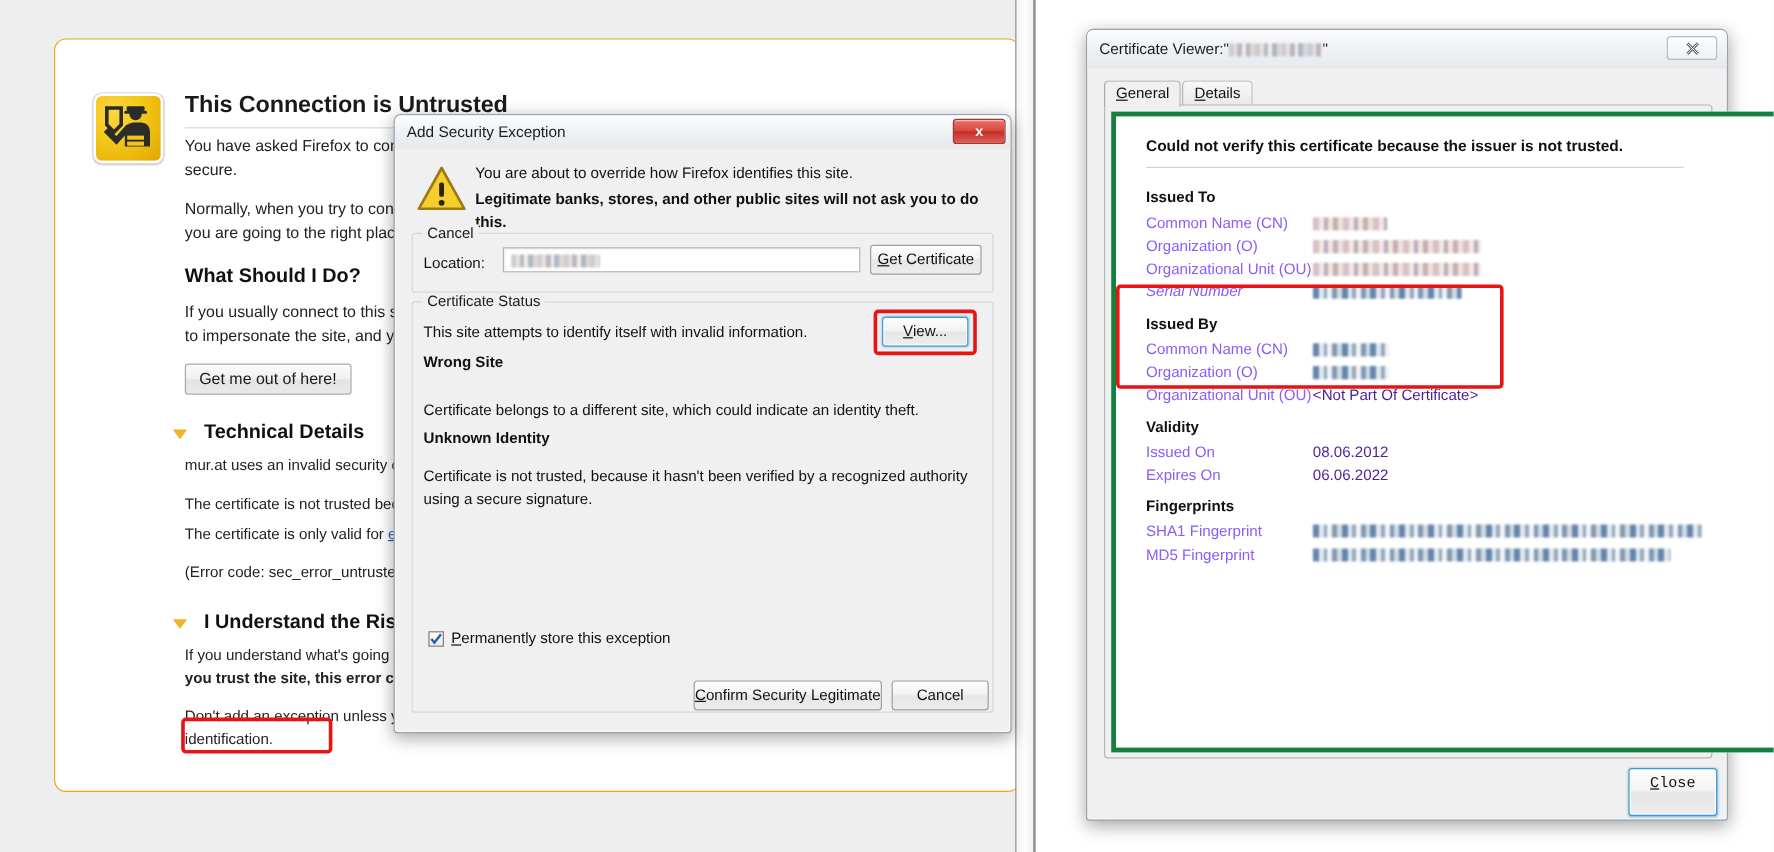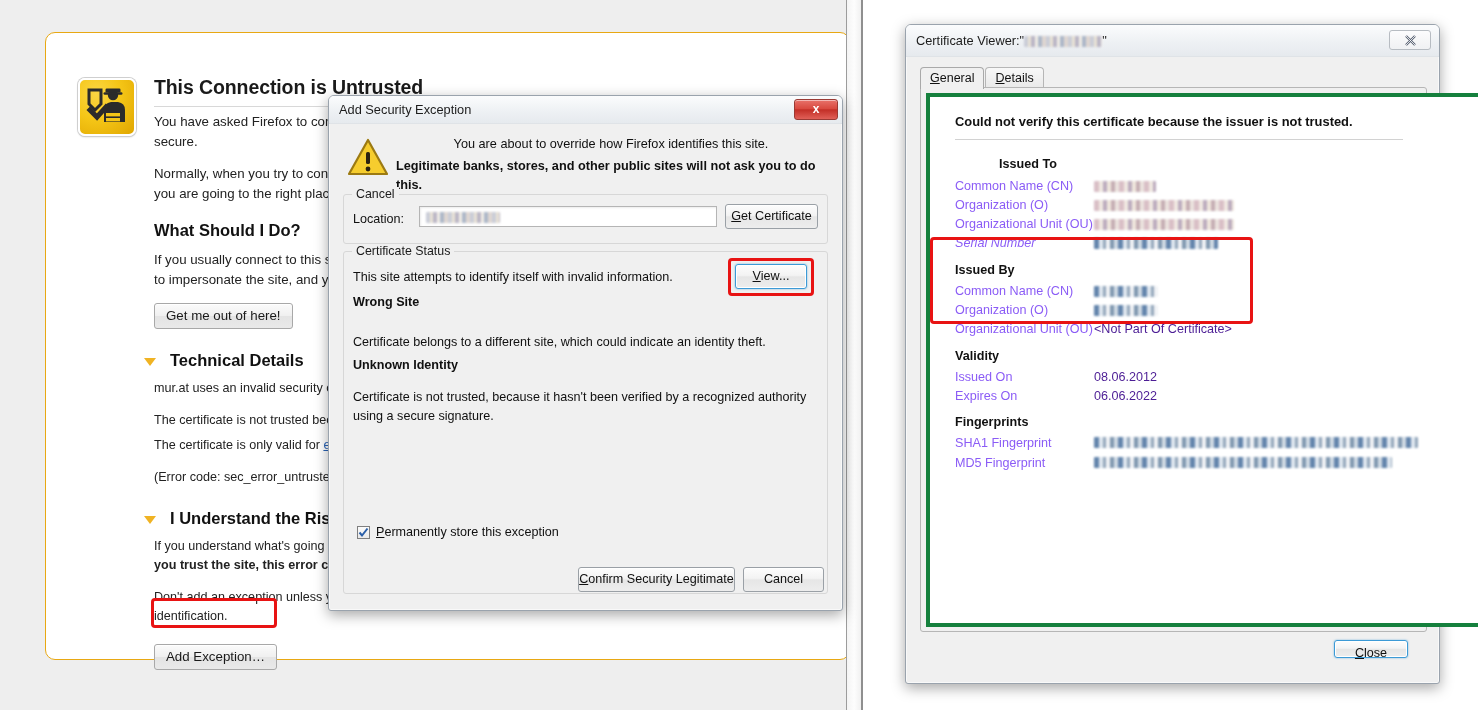--- a/index.html
+++ b/index.html
@@ -356,23 +356,20 @@
       <p class="ff-p ff-small"><span>The certificate is only valid for </span><span class="ff-link">en</span></p>
       <p class="ff-p ff-small" style="margin-top:13px;">(Error code: sec_error_untrusted_issuer)</p>
 
       <div class="ff-expander">
         <span>I Understand the Risks</span>
       </div>
 
       <p class="ff-p ff-small"><span>If you understand what's going on, you can tell Firefox to start trusting this site's identification. </span><span class="ff-bold">Even if you trust the site, this error could mean that someone is tampering with your connection.</span></p>
       <p class="ff-p ff-small" style="margin-top:13px;">Don't add an exception unless you know there's a good reason why this site doesn't use trusted identification.</p>
 
-      <div style="margin-top:18px;">
-        <span class="ff-btn">Add Exception…</span>
-      </div>
     </div>
 
     <div class="annot-red" style="left:151px; top:598px; width:126px; height:30px;"></div>
 
     <div class="ff-scroll"></div>
     <div class="ff-edge"></div>
   </div>
   <div class="ff-edge2"></div>
 
   <div class="win-dlg" id="sec-dlg">
@@ -384,21 +381,21 @@
 
     <div style="position:absolute; left:18px; top:42px;">
       <svg width="42" height="40" viewBox="0 0 42 40" aria-hidden="true">
         <path d="M21 2 L40 36 L2 36 Z" fill="#f6cd2e" stroke="#9c7a12" stroke-width="2.2" stroke-linejoin="round"></path>
         <rect x="19" y="14" width="4" height="12" rx="1.6" fill="#2c2210"></rect>
         <circle cx="21" cy="31" r="2.4" fill="#2c2210"></circle>
       </svg>
     </div>
 
     <div style="position:absolute; left:67px; top:39px; width:430px;">
-      <div style="font-size:12.7px; line-height:19px;text-align:center;">You are about to override how Firefox identifies this site.</div>
+      <div style="font-size:12.7px; line-height:19px;">You are about to override how Firefox identifies this site.</div>
       <div style="font-size:12.7px; line-height:19px; font-weight:bold; margin-top:3px;">Legitimate banks, stores, and other public sites will not ask you to do this.</div>
     </div>
 
     <div class="group" style="left:14px; top:98px; width:485px; height:50px;">
       <span class="group-label">Cancel</span>
     </div>
     <div style="position:absolute; left:24px; top:116px; font-size:12.6px;">Location:</div>
     <div class="txtin" style="position:absolute; left:90px; top:110px; width:298px; height:21px;">
       <span class="redacted" style="width:74px; margin:5px 0 0 6px;"></span>
     </div>
@@ -453,21 +450,21 @@
     <div class="cert-tabs">
       <span class="cert-tab active"><span class="ul">G</span><span>eneral</span></span><span class="cert-tab"><span class="ul">D</span><span>etails</span></span>
     </div>
 
     <div class="cert-panel">
       <div class="cert-white">
 
         <div class="cert-head">Could not verify this certificate because the issuer is not trusted.</div>
         <div class="cert-rule"></div>
 
-        <div class="sect-title" style="left:25px; top:60px;margin-left:44px;">Issued To</div>
+        <div class="sect-title" style="left:25px; top:60px;">Issued To</div>
 
         <div class="f-lbl" style="left:25px; top:82px;">Common Name (CN)</div>
         <div class="f-val" style="left:164px; top:82px;"><span class="redacted pink" style="width:62px;"></span></div>
 
         <div class="f-lbl" style="left:25px; top:101px;">Organization (O)</div>
         <div class="f-val" style="left:164px; top:101px;"><span class="redacted pink" style="width:140px;"></span></div>
 
         <div class="f-lbl" style="left:25px; top:120px;">Organizational Unit (OU)</div>
         <div class="f-val" style="left:164px; top:120px;"><span class="redacted pink" style="width:140px;"></span></div>
 
@@ -499,18 +496,18 @@
         <div class="f-val" style="left:164px; top:338px;"><span class="redacted blue" style="width:324px;"></span></div>
 
         <div class="f-lbl" style="left:25px; top:359px;">MD5 Fingerprint</div>
         <div class="f-val" style="left:164px; top:358px;"><span class="redacted blue" style="width:298px;"></span></div>
 
       </div>
     </div>
 
     <div class="annot-red" style="left:24px; top:212px; width:323px; height:87px;"></div>
 
-    <div class="dlg-btn focus" style="position:absolute; left:428px; top:615px; width:74px; height:18px; line-height:24px;">
+    <div class="dlg-btn focus" style="position:absolute; left:451px; top:615px; width:74px; height:40px; line-height:24px;font-family:Liberation Mono, monospace;">
       <span class="ul">C</span><span>lose</span>
     </div>
   </div>
 
 </div>
 
 </body></html>

